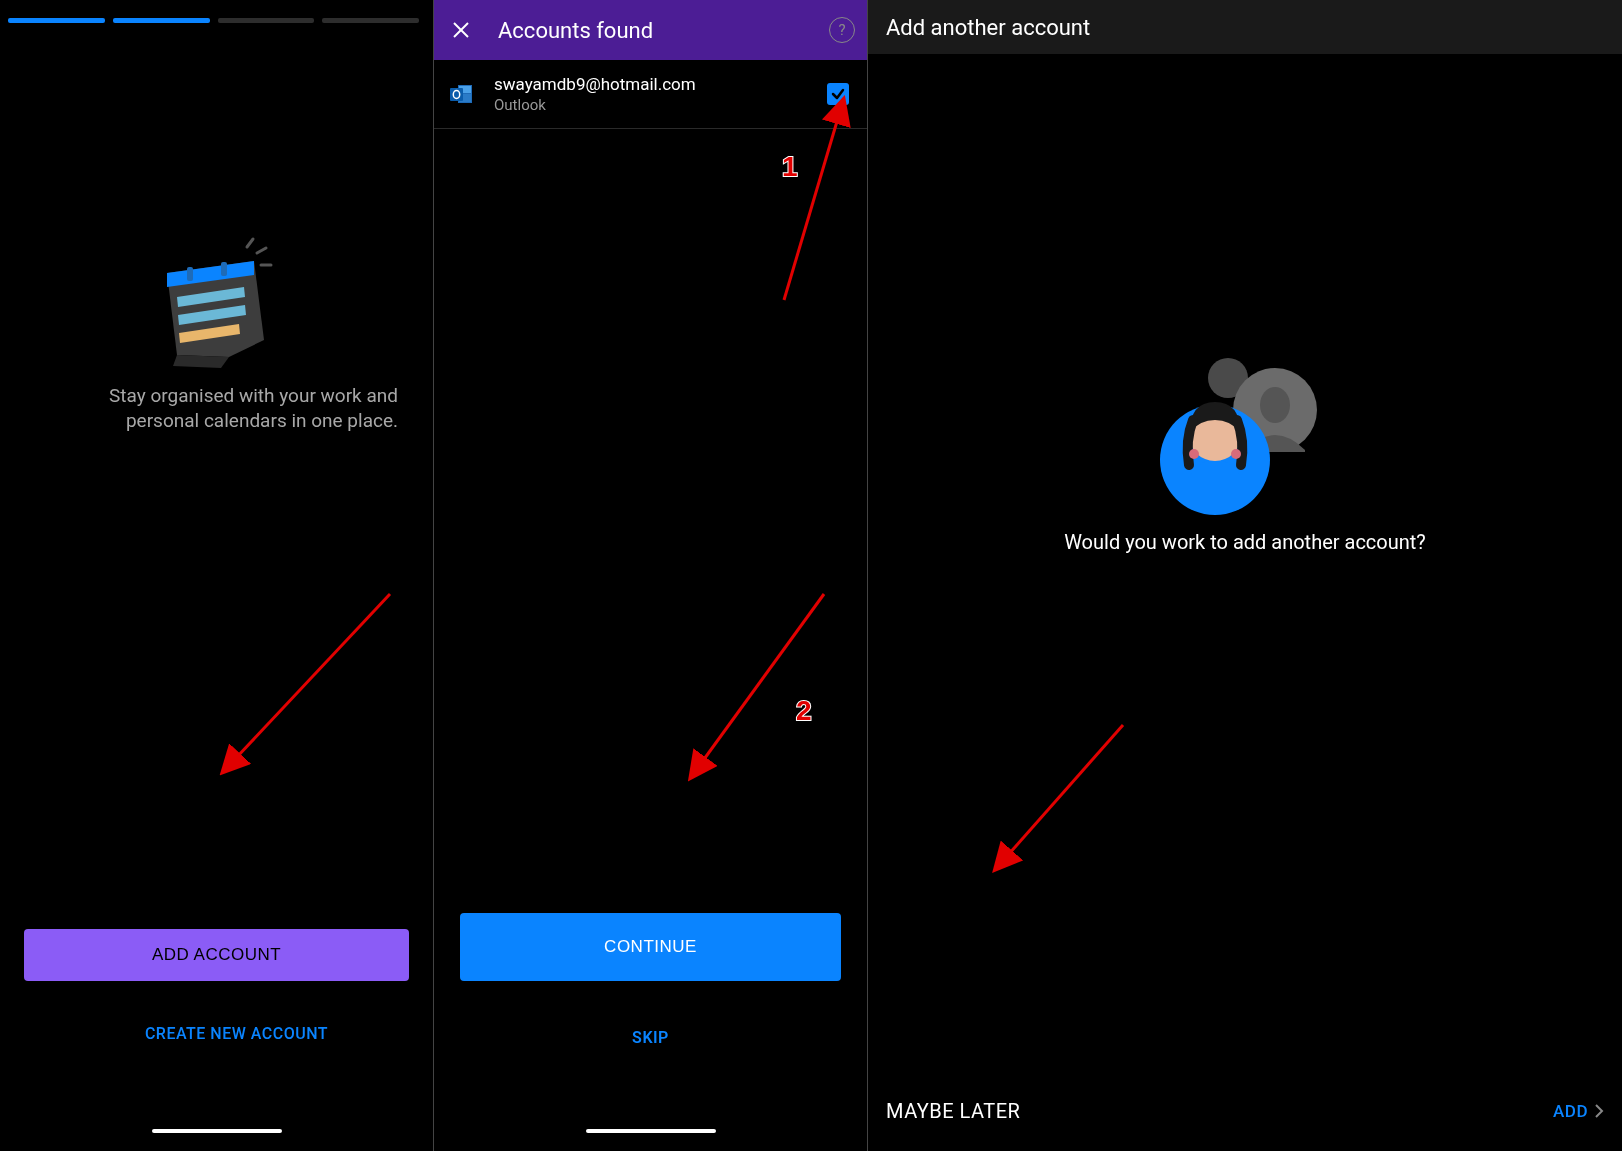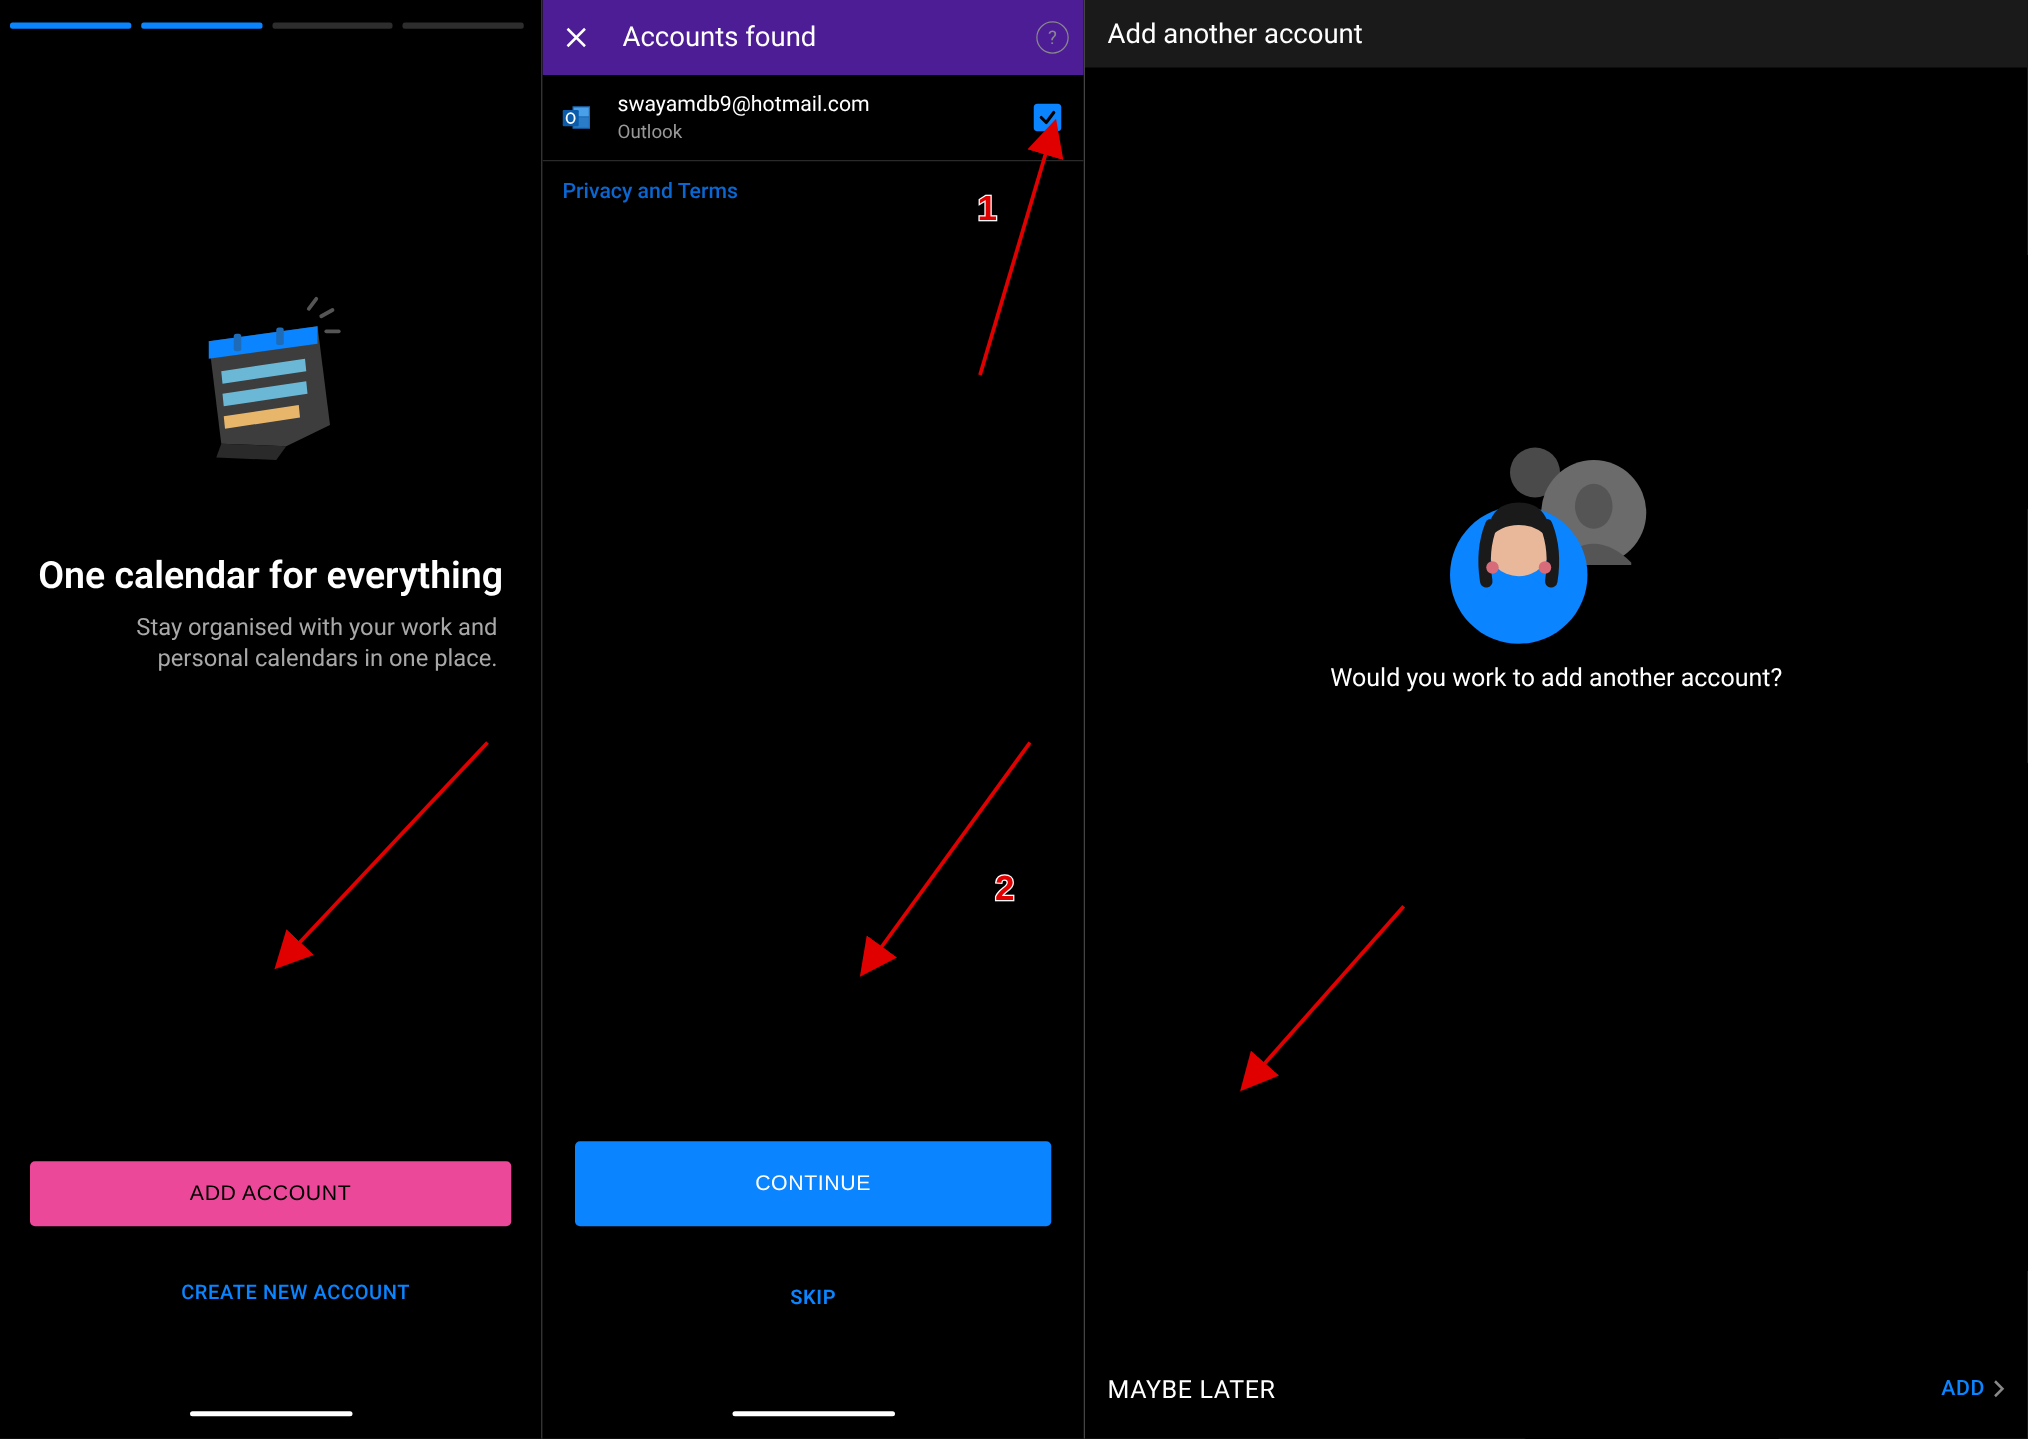--- a/index.html
+++ b/index.html
@@ -13,21 +13,21 @@
   
   
   .s1-progress { display: flex; gap: 8px; padding: 18px 14px 0 8px; }
   .s1-progress .seg { height: 5px; flex: 1; background: #2d2d2d; border-radius: 2px; }
   .s1-progress .seg.active { background: #0a84ff; }
   
   .s1-body { display:flex; flex-direction:column; align-items:center; height: calc(100% - 24px); }
   .s1-illustration { margin-top: 210px; width: 140px; height: 140px; position: relative; }
   .s1-title { color: #fff; font-size: 30px; font-weight: 600; text-align:center; margin-top: 70px; line-height:1.2; padding: 0 20px; }
   .s1-sub { color: #a8a8a8; font-size: 19px; text-align:right; margin-top: 11px; line-height:1.3; padding: 0 35px; }
-  .s1-btn { position:absolute; left: 24px; right: 24px; bottom: 170px; height: 52px; background: #ec4899; color:#000; border:none; border-radius:4px; font-size:17px; font-weight:500; letter-spacing:0.5px; cursor:pointer; }
+  .s1-btn { position:absolute; left: 24px; right: 24px; bottom: 170px; height: 52px; background: #8b5cf6; color:#000; border:none; border-radius:4px; font-size:17px; font-weight:500; letter-spacing:0.5px; cursor:pointer; }
   .s1-sec { position:absolute; bottom: 108px; left:0; right:0; text-align:center; color:#0a84ff; font-size:16px; font-weight:500; letter-spacing:0.5px; cursor:pointer;padding-left:40px; }
   .s1-homebar { position:absolute; bottom: 18px; left:50%; transform:translateX(-50%); width: 130px; height: 4px; background:#fff; border-radius:2px; }
 
   
   .s2-header { display:flex; align-items:center; height: 60px; padding: 0 12px; background:#4c1d95; }
   .s2-close { width: 30px; height:30px; display:flex; align-items:center; justify-content:center; color:#fff; cursor:pointer; }
   .s2-title { color:#fff; font-size:22px; font-weight:400; margin-left:22px; flex:1; }
   .s2-help { width:26px; height:26px; border:1.5px solid #888; border-radius:50%; color:#888; display:flex; align-items:center; justify-content:center; font-size:15px; cursor:pointer; }
   
   .s2-account { display:flex; align-items:center; padding: 14px 18px 14px 16px; border-bottom:1px solid #2a2a2a; }
@@ -81,21 +81,20 @@
             <path d="M 8 28 L 95 16 L 95 30 L 8 42 Z" fill="#0a84ff"></path>
             <rect x="28" y="22" width="6" height="14" rx="2" fill="#1e6bb8"></rect>
             <rect x="62" y="17" width="6" height="14" rx="2" fill="#1e6bb8"></rect>
             <path d="M 18 52 L 85 42 L 86 52 L 19 62 Z" fill="#6bb8d6"></path>
             <path d="M 19 70 L 86 60 L 87 70 L 20 80 Z" fill="#6bb8d6"></path>
             <path d="M 20 88 L 80 79 L 81 89 L 21 98 Z" fill="#e8b66b"></path>
             <path d="M 18 110 L 70 112 L 62 123 L 14 121 Z" fill="#2a2a2a"></path>
           </g>
         </svg>
       </div>
-      <h1 class="s1-title">One calendar for everything</h1>
       <p class="s1-sub">Stay organised with your work and personal calendars in one place.</p>
     </div>
     <button class="s1-btn">ADD ACCOUNT</button>
     <div class="s1-sec">CREATE NEW ACCOUNT</div>
     <div class="s1-homebar"></div>
 
     <svg class="anno" style="left:0;top:0;width:100%;height:100%">
       <defs>
           <marker id="ah1" markerWidth="10" markerHeight="10" refX="2" refY="5" orient="auto">
             <path d="M0,0 L10,5 L0,10 Z" fill="#e10000"></path>
@@ -129,21 +128,20 @@
       <div class="s2-acc-text">
         <div class="s2-email">swayamdb9@hotmail.com</div>
         <div class="s2-provider">Outlook</div>
       </div>
       <div class="s2-check">
         <svg width="14" height="14" viewBox="0 0 14 14">
             <polyline points="2,7 6,11 12,3" fill="none" stroke-width="2.5" stroke-linecap="round" stroke-linejoin="round"></polyline>
           </svg>
       </div>
     </div>
-    <div class="s2-privacy">Privacy and Terms</div>
 
     <button class="s2-btn">CONTINUE</button>
     <div class="s2-skip">SKIP</div>
     <div class="s2-homebar"></div>
 
     <svg class="anno" style="left:0;top:0;width:100%;height:100%">
       <defs>
           <marker id="ah2" markerWidth="10" markerHeight="10" refX="2" refY="5" orient="auto">
             <path d="M0,0 L10,5 L0,10 Z" fill="#e10000"></path>
           </marker>

